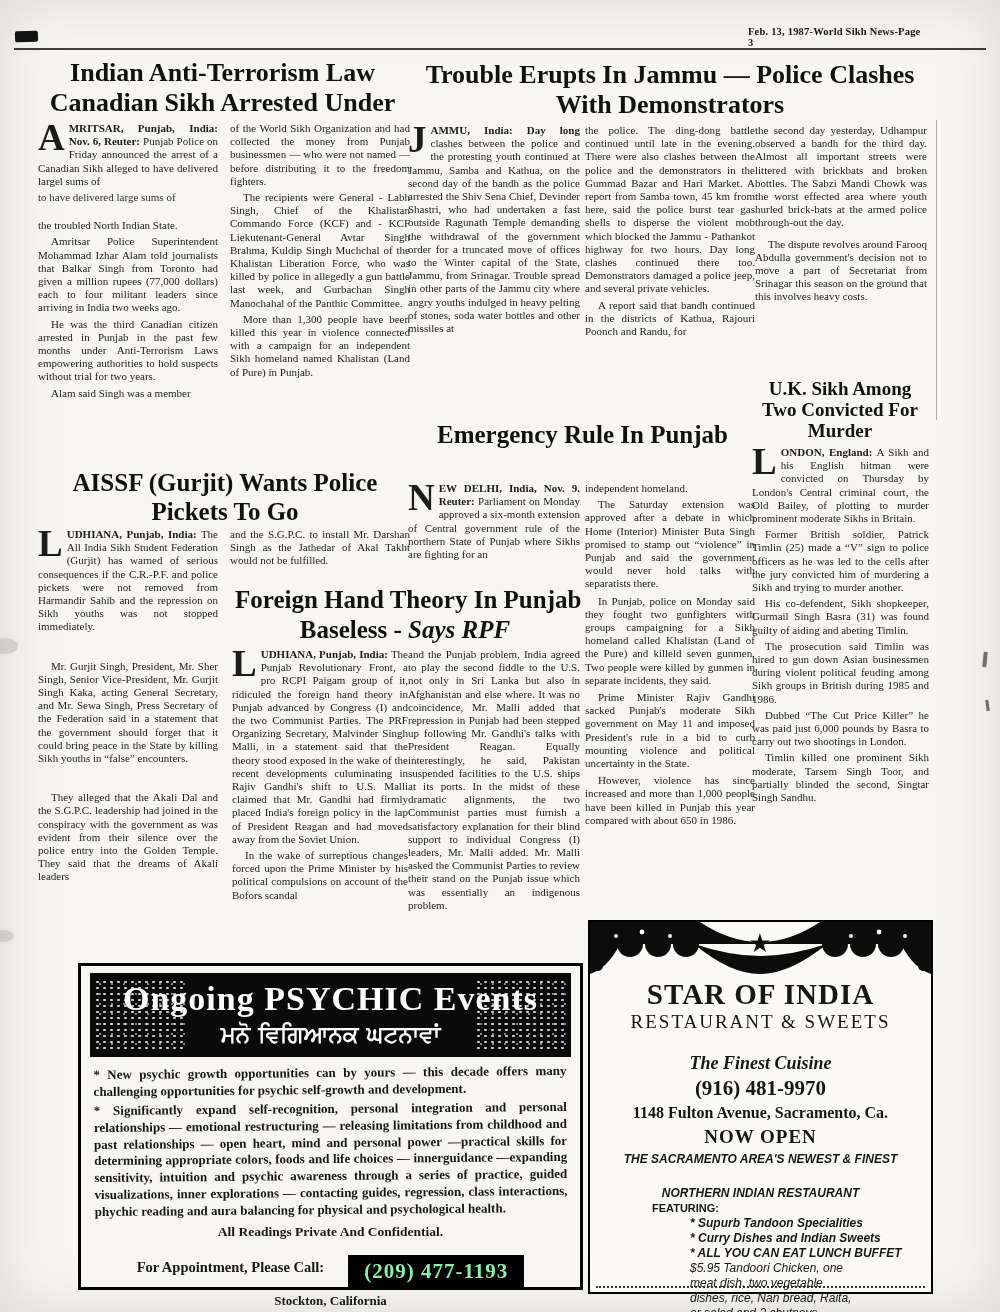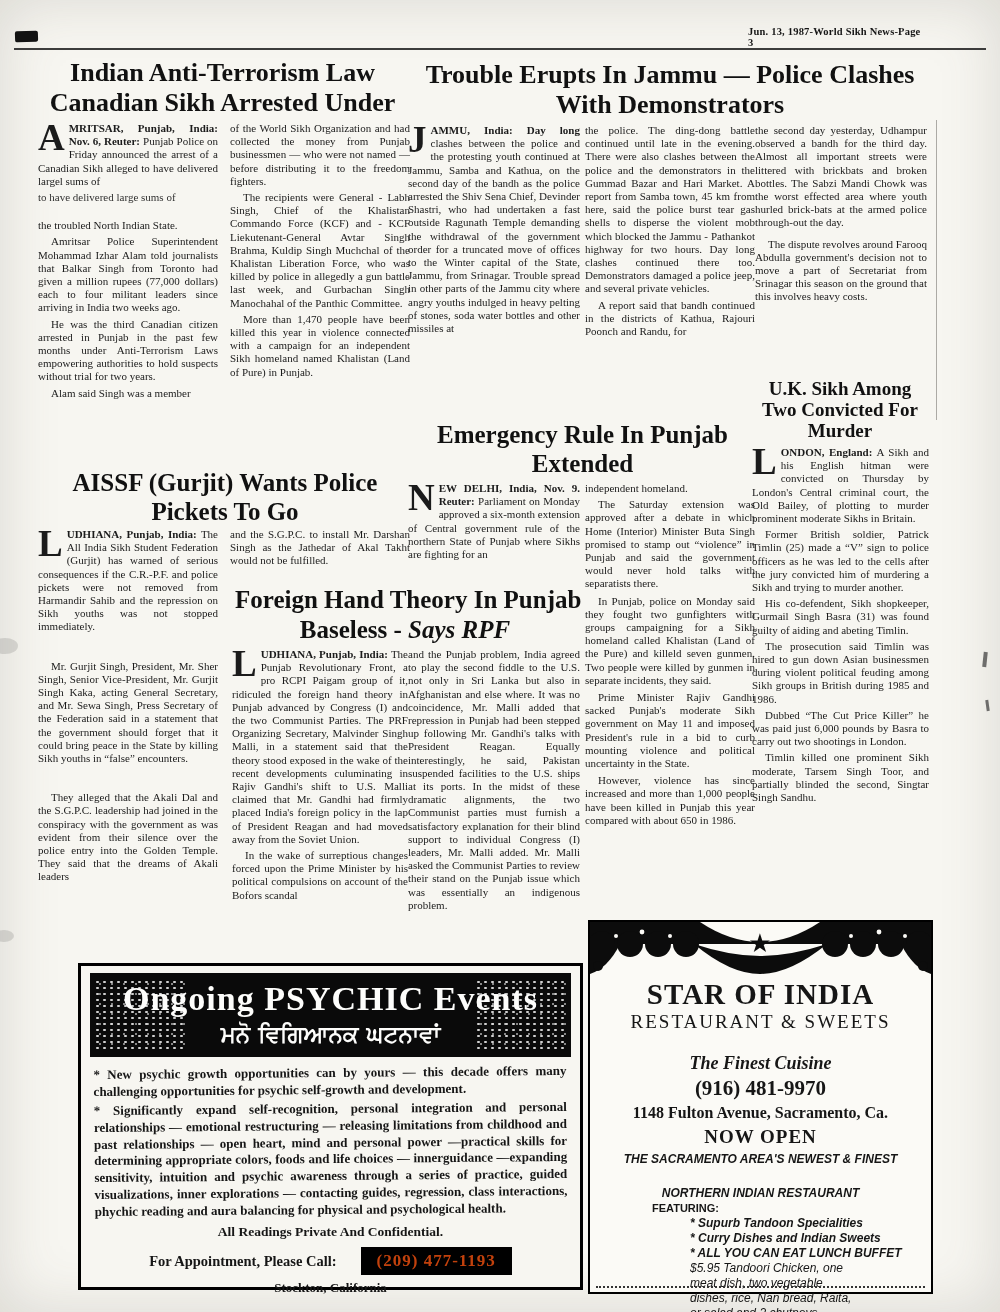--- a/index.html
+++ b/index.html
@@ -40,21 +40,21 @@
     background-size:7px 6px,12px 10px;}
   .psy-head::before{left:4px;}
   .psy-head::after{right:4px;}
   .psy-title{font-size:34px;font-weight:bold;letter-spacing:1px;}
   .psy-punjabi{font-size:23px;font-weight:bold;margin-top:3px;font-family:"DejaVu Sans",sans-serif;}
   .psy-body{padding:8px 13px 0 13px;font-weight:bold;font-size:13px;line-height:1.3;text-align:justify;transform:rotate(-.5deg);}
   .psy-body p{margin:0 0 2px 0;}
   .psy-private{text-align:center;font-weight:bold;font-size:13.5px;margin-top:5px;}
   .psy-callrow{display:flex;justify-content:center;align-items:center;gap:24px;margin-top:7px;}
   .psy-calllabel{font-weight:bold;font-size:14.5px;}
-  .psy-phone{background:#000;color:#c2410c;font-weight:bold;font-size:17px;padding:4px 16px;letter-spacing:1px;}
+  .psy-phone{background:#000;color:#86efac;font-weight:bold;font-size:21px;padding:4px 16px;letter-spacing:1px;margin-top:8px;}
   .psy-city{text-align:center;font-weight:bold;font-size:13px;margin-top:5px;}
 
   
   .star{position:absolute;left:588px;top:920px;width:345px;height:374px;border:2px solid #000;background:#fbfaf6;box-sizing:border-box;text-align:center;}
   .star svg{display:block;}
   .star-name{font-size:29px;font-weight:bold;letter-spacing:1px;margin-top:-6px;}
   .star-sub{font-size:19px;letter-spacing:2px;margin-top:0px;}
   .star-tag{font-size:18px;font-weight:bold;font-style:italic;margin-top:20px;}
   .star-phone{font-size:21px;font-weight:bold;margin-top:2px;}
   .star-addr{font-size:16px;font-weight:bold;margin-top:3px;}
@@ -71,21 +71,21 @@
   .star-exp{font-size:12px;font-weight:bold;margin-top:8px;}
   .star-catering{font-size:12.5px;font-weight:bold;font-style:italic;text-align:left;margin:6px 14px 0 28px;line-height:1.25;}
   .star-dots{position:absolute;left:6px;right:6px;bottom:4px;border-top:2px dotted #333;}
 </style>
 </head>
 <body>
 
 <div class="paper">
 
   <div class="inkblob"></div>
-  <div class="masthead">Jun. 13, 1987-World Sikh News-Page 3</div>
+  <div class="masthead">Feb. 13, 1987-World Sikh News-Page 3</div>
   <div class="toprule"></div>
   <div class="marginrule"></div>
   <div class="smudge" style="left:-8px;top:638px;width:26px;height:16px;"></div>
   <div class="smudge" style="left:-6px;top:930px;width:20px;height:12px;"></div>
   <div class="tick" style="left:983px;top:652px;width:4px;height:15px;transform:rotate(6deg);"></div>
   <div class="tick" style="left:986px;top:700px;width:3px;height:11px;transform:rotate(-8deg);"></div>
 
   <div>
     <div class="headline" style="left:35px;top:58px;width:375px;font-size:26px;line-height:30px;">
       <div class="hl-line">Indian Anti-Terrorism Law</div>
@@ -96,21 +96,21 @@
       <p class="noindent dupline">to have delivered large sums of</p>
       <div class="spacer1"></div>
       <p class="noindent">the troubled North Indian State.</p>
       <p>Amritsar Police Superintendent Mohammad Izhar Alam told journalists that Balkar Singh from Toronto had given a million rupees (77,000 dollars) each to four militant leaders since arriving in India two weeks ago.</p>
       <p>He was the third Canadian citizen arrested in Punjab in the past few months under Anti-Terrorism Laws empowering authorities to hold suspects without trial for two years.</p>
       <p>Alam said Singh was a member</p>
     </div>
     <div class="col" style="left:230px;top:122px;width:180px;">
       <p class="noindent">of the World Sikh Organization and had collected the money from Punjab businessmen — who were not named — before distributing it to the freedom fighters.</p>
       <p>The recipients were General - Labh Singh, Chief of the Khalistan Commando Force (KCF) and - KCF Liekutenant-General Avtar Singh Brahma, Kuldip Singh Muchchal of the Khalistan Liberation Force, who was killed by police in allegedly a gun battle last week, and Gurbachan Singh Manochahal of the Panthic Committee.</p>
-      <p>More than 1,470 people have been killed this year in violence connected with a campaign for an independent Sikh homeland named Khalistan (Land of Pure) in Punjab.</p>
+      <p>More than 1,300 people have been killed this year in violence connected with a campaign for an independent Sikh homeland named Khalistan (Land of Pure) in Punjab.</p>
     </div>
   </div>
 
   <div>
     <div class="headline" style="left:405px;top:60px;width:530px;font-size:26px;line-height:30px;">
       <div class="hl-line">Trouble Erupts In Jammu — Police Clashes</div>
       <div class="hl-line">With Demonstrators</div>
     </div>
     <div class="col" style="left:408px;top:124px;width:172px;">
       <p class="first"><span class="dropcap">J</span><span class="lead">AMMU, India: Day long</span> <span>clashes between the police and the protesting youth continued at Jammu, Samba and Kathua, on the second day of the bandh as the police arrested the Shiv Sena Chief, Devinder Shastri, who had undertaken a fast outside Ragunath Temple demanding the withdrawal of the government order for a truncated move of offices to the Winter capital of the State, Jammu, from Srinagar. Trouble spread in other parts of the Jammu city where angry youths indulged in heavy pelting of stones, soda water bottles and other missiles at</span></p>
@@ -137,21 +137,20 @@
       <p>His co-defendent, Sikh shopkeeper, Gurmail Singh Basra (31) was found guilty of aiding and abeting Timlin.</p>
       <p>The prosecution said Timlin was hired to gun down Asian businessmen during violent political feuding among Sikh groups in British during 1985 and 1986.</p>
       <p>Dubbed “The Cut Price Killer” he was paid just 6,000 pounds by Basra to carry out two shootings in London.</p>
       <p>Timlin killed one prominent Sikh moderate, Tarsem Singh Toor, and partially blinded the second, Singtar Singh Sandhu.</p>
     </div>
   </div>
 
   <div>
     <div class="headline" style="left:410px;top:420px;width:345px;font-size:25px;line-height:29px;">
       <div class="hl-line">Emergency Rule In Punjab</div>
-      <div class="hl-line">Extended</div>
     </div>
     <div class="col" style="left:408px;top:482px;width:172px;">
       <p class="first"><span class="dropcap">N</span><span class="lead">EW DELHI, India, Nov. 9. Reuter:</span> <span>Parliament on Monday approved a six-month extension of Central government rule of the northern State of Punjab where Sikhs are fighting for an</span></p>
     </div>
     <div class="col" style="left:585px;top:482px;width:170px;">
       <p class="noindent">independent homeland.</p>
       <p>The Saturday extension was approved after a debate in which Home (Interior) Minister Buta Singh promised to stamp out “violence” in Punjab and said the government would never hold talks with separatists there.</p>
       <p style="margin-top:4px;">In Punjab, police on Monday said they fought two gunfighters with groups campaigning for a Sikh homeland called Khalistan (Land of the Pure) and killeld seven gunmen. Two people were killed by gunmen in separate incidents, they said.</p>
       <p style="margin-top:4px;">Prime Minister Rajiv Gandhi sacked Punjab's moderate Sikh government on May 11 and imposed President's rule in a bid to curb mounting violence and political uncertainty in the State.</p>
       <p style="margin-top:4px;">However, violence has since increased and more than 1,000 people have been killed in Punjab this year compared with about 650 in 1986.</p>

